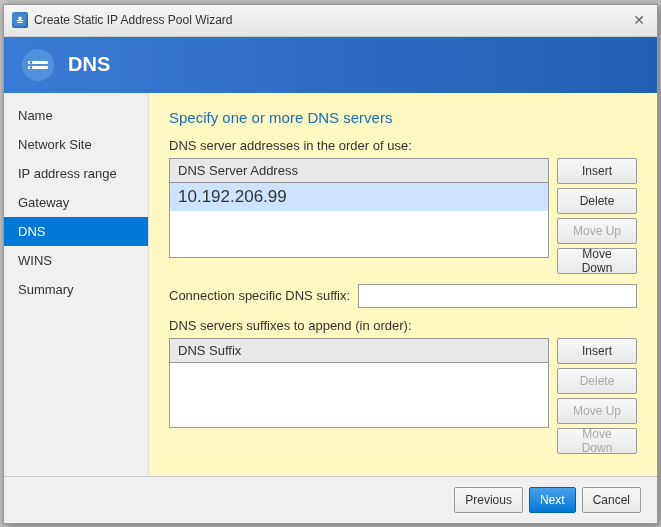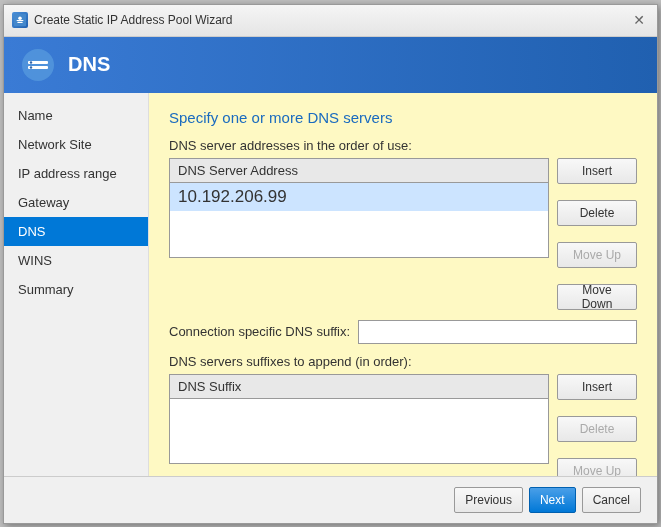--- a/index.html
+++ b/index.html
@@ -166,21 +166,21 @@
       margin-bottom: 10px;
     }
 
     .table-part {
       flex: 1;
     }
 
     .button-group {
       display: flex;
       flex-direction: column;
-      gap: 16px;
+      gap: 4px;
       width: 80px;
       flex-shrink: 0;
     }
 
     .btn {
       padding: 4px 10px;
       font-size: 12px;
       background: linear-gradient(to bottom, #f8f8f8, #e8e8e8);
       border: 1px solid #999;
       cursor: pointer;

